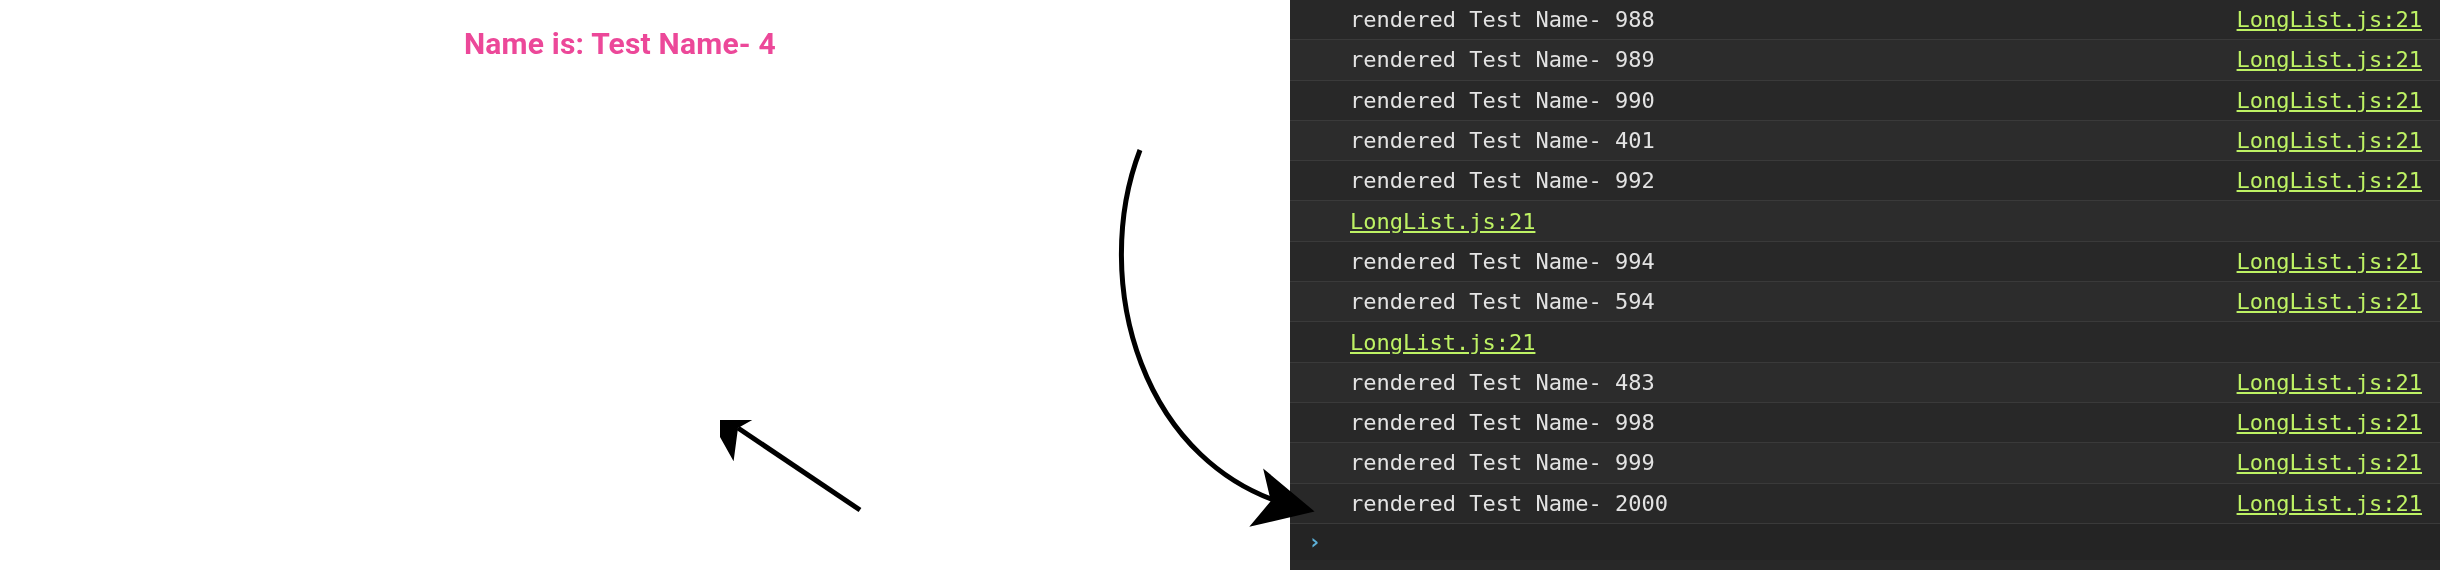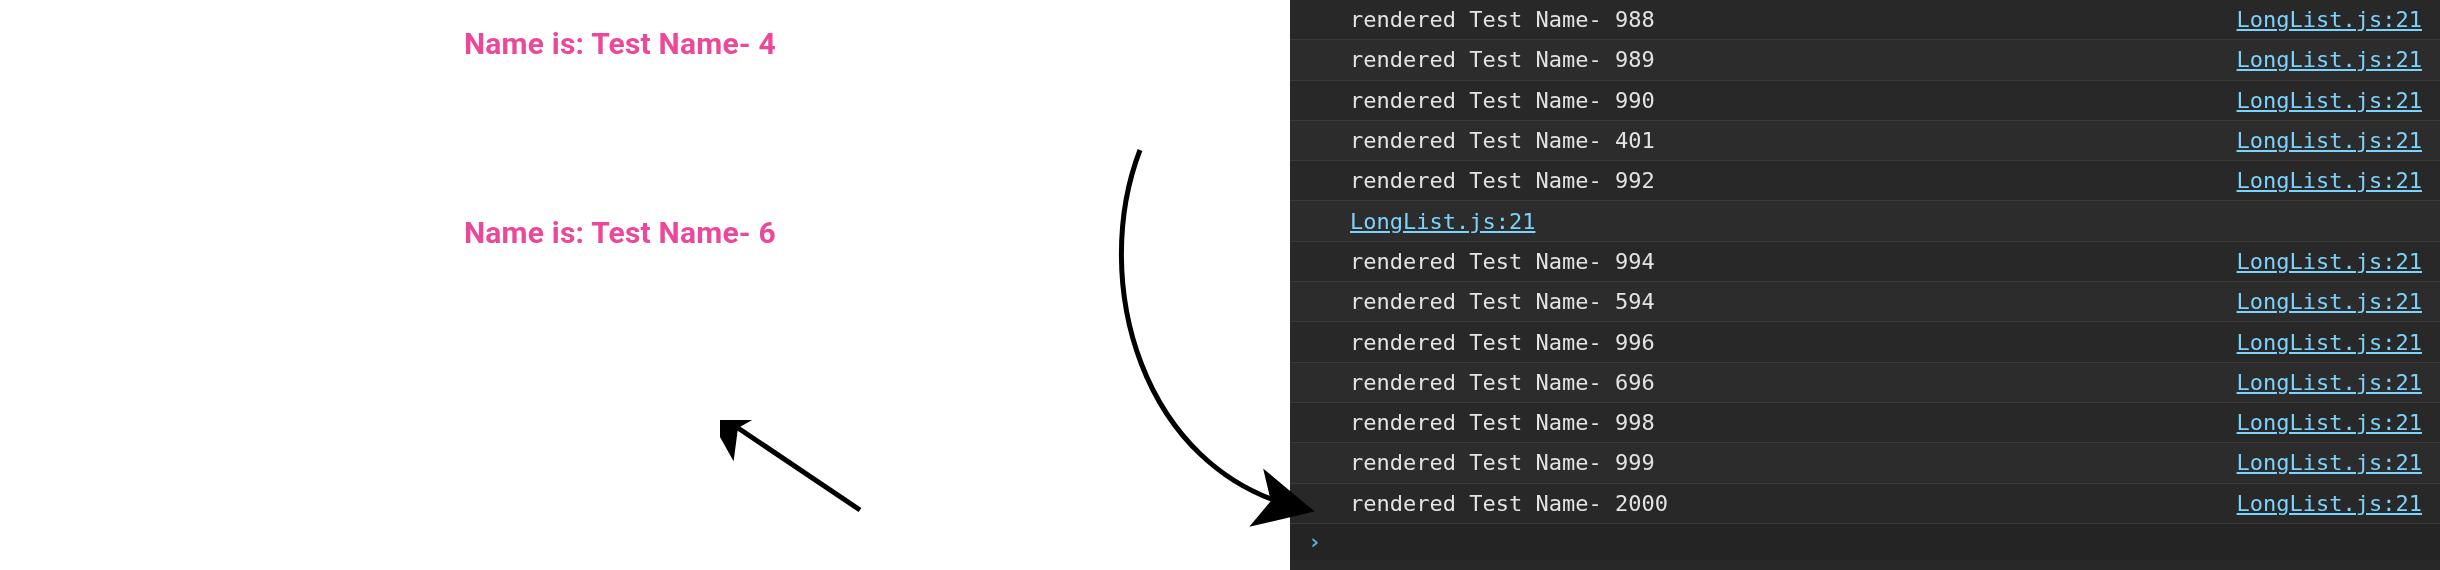--- a/index.html
+++ b/index.html
@@ -62,21 +62,21 @@
       background: #282828;
     }
     .console-row:nth-child(even) {
       background: #2c2c2c;
     }
     .console-msg {
       color: #e3e3e3;
       white-space: pre;
     }
     .console-src {
-      color: #7dd3fc;
+      color: #bef264;
       text-decoration: underline;
       cursor: pointer;
       text-align: center;
     }
     .console-prompt {
       height: 36px;
       padding-left: 18px;
       display: flex;
       align-items: center;
       background: #242424;
@@ -98,23 +98,20 @@
       left: 1050px;
       top: 140px;
     }
   </style>
 </head>
 <body>
 
 <div class="left-panel">
   <div class="list-item">
     <span>Name is: Test Name- 4</span>
-  </div>
-  <div class="list-item">
-    <span>Name is: Test Name- 6</span>
   </div>
 </div>
 
 <div class="divider"></div>
 
 <div class="right-panel">
   <div class="console-row">
     <span class="console-msg">rendered Test Name- 988</span>
     <span class="console-src">LongList.js:21</span>
   </div>
@@ -139,25 +136,24 @@
   </div>
   <div class="console-row">
     <span class="console-msg">rendered Test Name- 994</span>
     <span class="console-src">LongList.js:21</span>
   </div>
   <div class="console-row">
     <span class="console-msg">rendered Test Name- 594</span>
     <span class="console-src">LongList.js:21</span>
   </div>
   <div class="console-row">
-    <span class="console-msg">rendered Test Name- 996</span>
     <span class="console-src">LongList.js:21</span>
   </div>
   <div class="console-row">
-    <span class="console-msg">rendered Test Name- 696</span>
+    <span class="console-msg">rendered Test Name- 483</span>
     <span class="console-src">LongList.js:21</span>
   </div>
   <div class="console-row">
     <span class="console-msg">rendered Test Name- 998</span>
     <span class="console-src">LongList.js:21</span>
   </div>
   <div class="console-row">
     <span class="console-msg">rendered Test Name- 999</span>
     <span class="console-src">LongList.js:21</span>
   </div>

